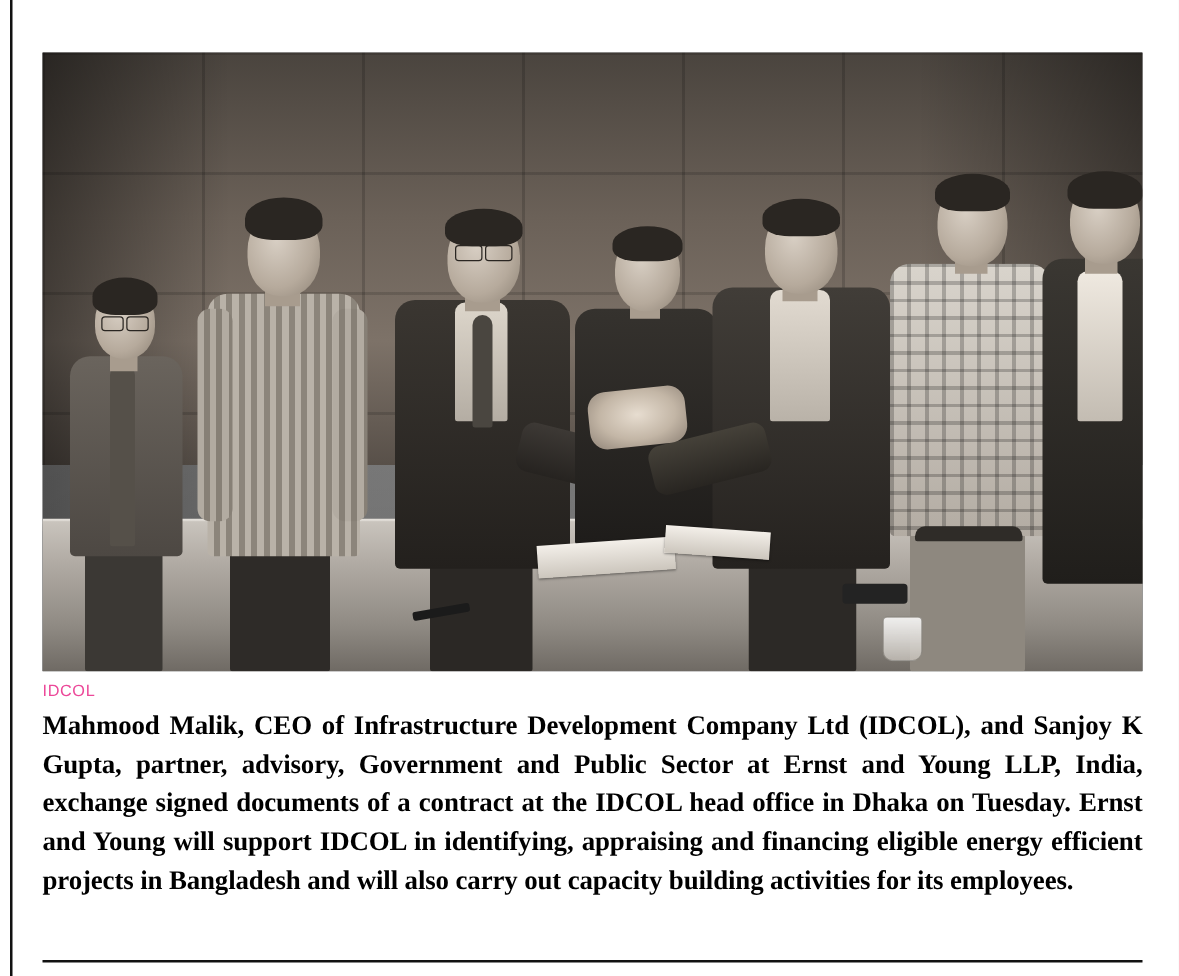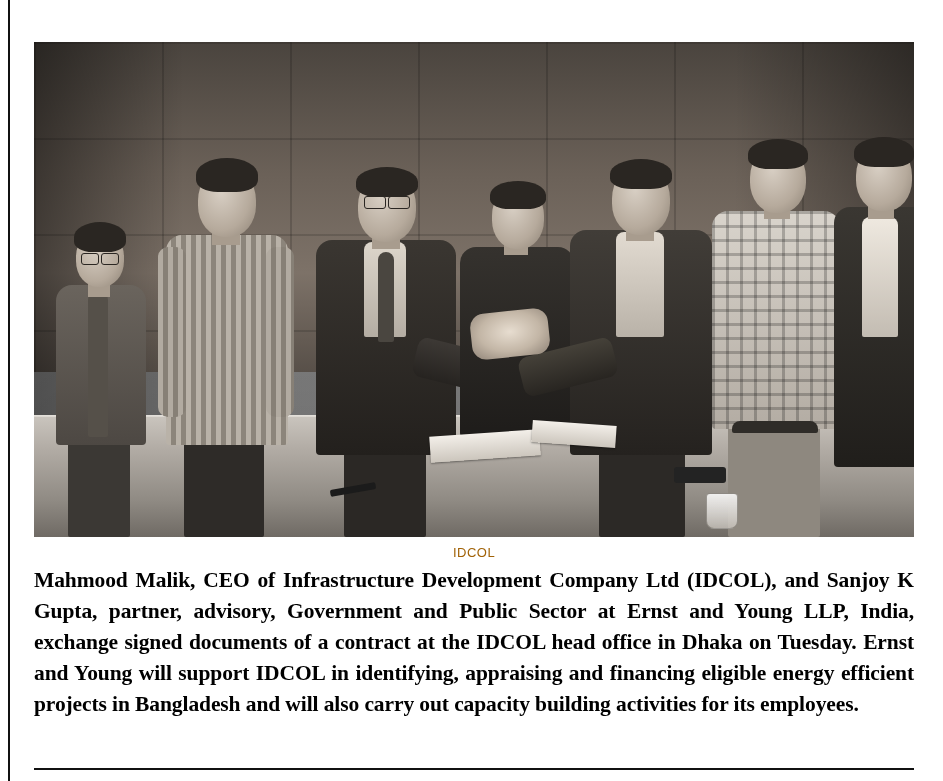--- a/index.html
+++ b/index.html
@@ -156,25 +156,25 @@
   }
   .pen {
     position: absolute;
     background: #1b1b1b;
     border-radius: 2px;
     transform: rotate(-10deg);
   }
   
   .credit {
     width: 880px;
-    text-align: center;
+    text-align: left;
     font-family: "Liberation Sans", sans-serif;
     font-size: 13px;
     letter-spacing: 0.5px;
-    color: #a16207;
+    color: #ec4899;
     margin-top: 8px;
     line-height: 16px;
   }
   .caption {
     width: 880px;
     margin-top: 4px;
     font-family: "Liberation Serif", serif;
     font-weight: bold;
     font-size: 21.5px;
     line-height: 31px;

